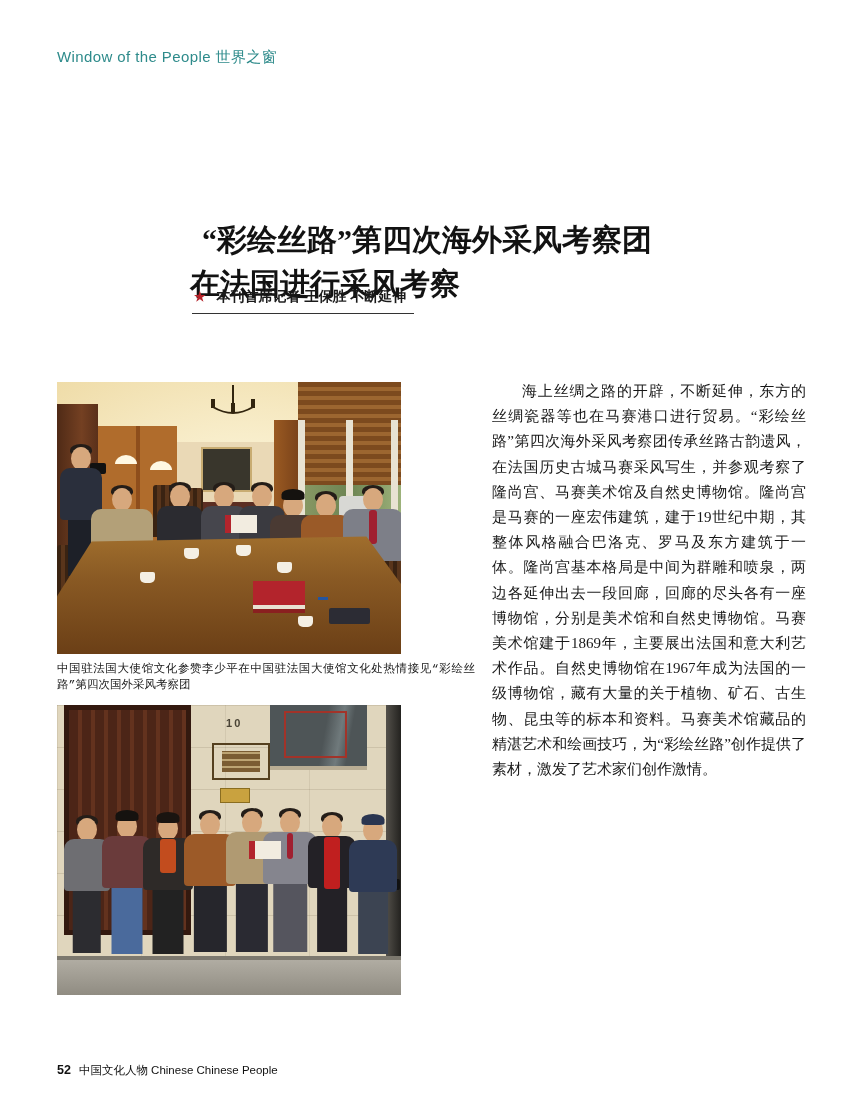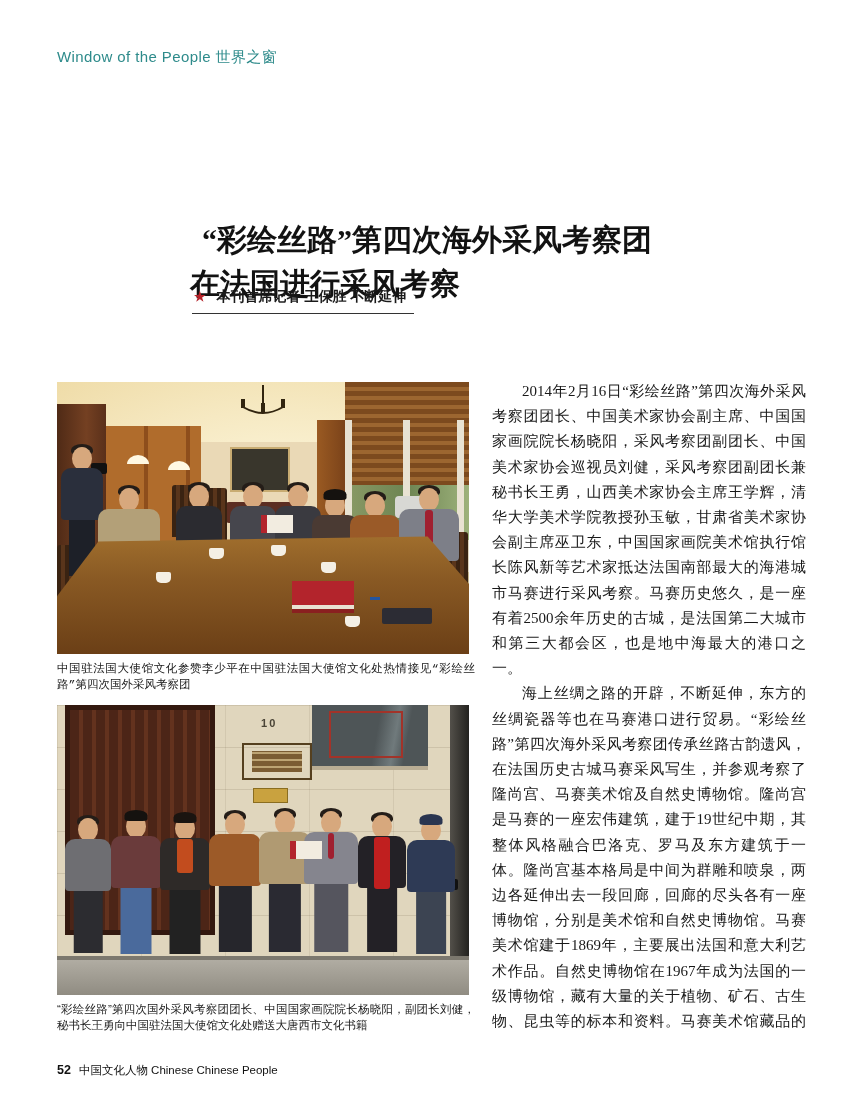--- a/index.html
+++ b/index.html
@@ -15,21 +15,21 @@
                font-family:"Liberation Serif","DejaVu Serif",serif;font-weight:600;
                font-size:30px;line-height:44px;color:#121212;}
   .title-l1{padding-left:12px;margin-top:40px;}
 
   
   .byline{position:absolute;left:192px;top:288px;font-size:14px;font-weight:700;
           padding:0 8px 7px 2px;border-bottom:1.5px solid #333;color:#1a1a1a;}
   .byline .star{color:var(--star,#b5232a);margin-right:7px;font-size:13px;}
 
   
-  .photo{position:absolute;left:57px;width:412px;overflow:hidden;background:#c8b890;}
+  .photo{position:absolute;left:57px;width:344px;overflow:hidden;background:#c8b890;}
   .photo *{position:absolute;}
   #photo1{top:382px;height:272px;}
   #photo2{top:705px;height:290px;}
 
   
   .p1-ceiling{left:0;top:0;width:100%;height:37%;
       background:radial-gradient(ellipse at 55% 120%,#fdf8e0 0%,#f6e9c2 55%,#efdca8 100%);}
   .p1-door{left:0;top:8%;width:12%;height:92%;background:linear-gradient(90deg,#4f2a16,#744022 60%,#5a301a);}
   .p1-wood{left:12%;top:16%;width:23%;height:84%;
       background:repeating-linear-gradient(90deg,#b06c2c 0 38px,#8e4e1c 38px 42px);}
@@ -272,24 +272,22 @@
       </div>
     <div class="fig" style="left:85%;bottom:5%;width:48px;height:162px;--coat:#2e3a55;--pants:#3c4452;--leg:62px;--hat:#2a3550;">
       <div class="cap"></div>
         <div class="head"></div>
         <div class="camera" style="top:60px;left:72%;"></div>
         <div class="torso"></div>
         <div class="legs"></div>
       </div>
   </div>
 
-  <div class="caption" id="cap2">“彩绘丝路”第四次国外采风考察团团长、中国国家画院院长杨晓阳，副团长刘健，秘书长王勇向中国驻法国大使馆文化处赠送大唐西市文化书籍</div>
 
   <div class="article">
-    <p>2014年2月16日“彩绘丝路”第四次海外采风考察团团长、中国美术家协会副主席、中国国家画院院长杨晓阳，采风考察团副团长、中国美术家协会巡视员刘健，采风考察团副团长兼秘书长王勇，山西美术家协会主席王学辉，清华大学美术学院教授孙玉敏，甘肃省美术家协会副主席巫卫东，中国国家画院美术馆执行馆长陈风新等艺术家抵达法国南部最大的海港城市马赛进行采风考察。马赛历史悠久，是一座有着2500余年历史的古城，是法国第二大城市和第三大都会区，也是地中海最大的港口之一。</p>
     <p>海上丝绸之路的开辟，不断延伸，东方的丝绸瓷器等也在马赛港口进行贸易。“彩绘丝路”第四次海外采风考察团传承丝路古韵遗风，在法国历史古城马赛采风写生，并参观考察了隆尚宫、马赛美术馆及自然史博物馆。隆尚宫是马赛的一座宏伟建筑，建于19世纪中期，其整体风格融合巴洛克、罗马及东方建筑于一体。隆尚宫基本格局是中间为群雕和喷泉，两边各延伸出去一段回廊，回廊的尽头各有一座博物馆，分别是美术馆和自然史博物馆。马赛美术馆建于1869年，主要展出法国和意大利艺术作品。自然史博物馆在1967年成为法国的一级博物馆，藏有大量的关于植物、矿石、古生物、昆虫等的标本和资料。马赛美术馆藏品的精湛艺术和绘画技巧，为“彩绘丝路”创作提供了素材，激发了艺术家们创作激情。</p>
 
   </div>
 
   <div class="footer">
     <b>52</b><span>中国文化人物 Chinese Chinese People</span>
   </div>
 
 </div>
 

